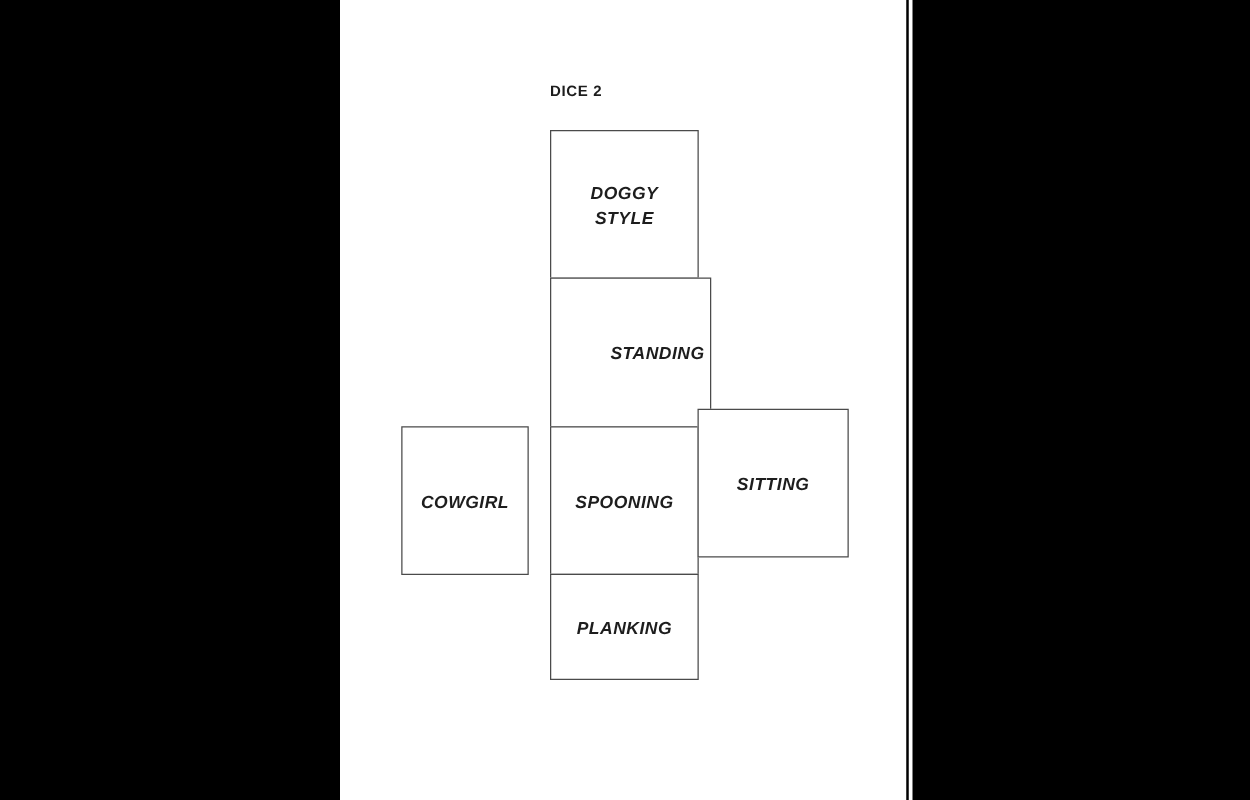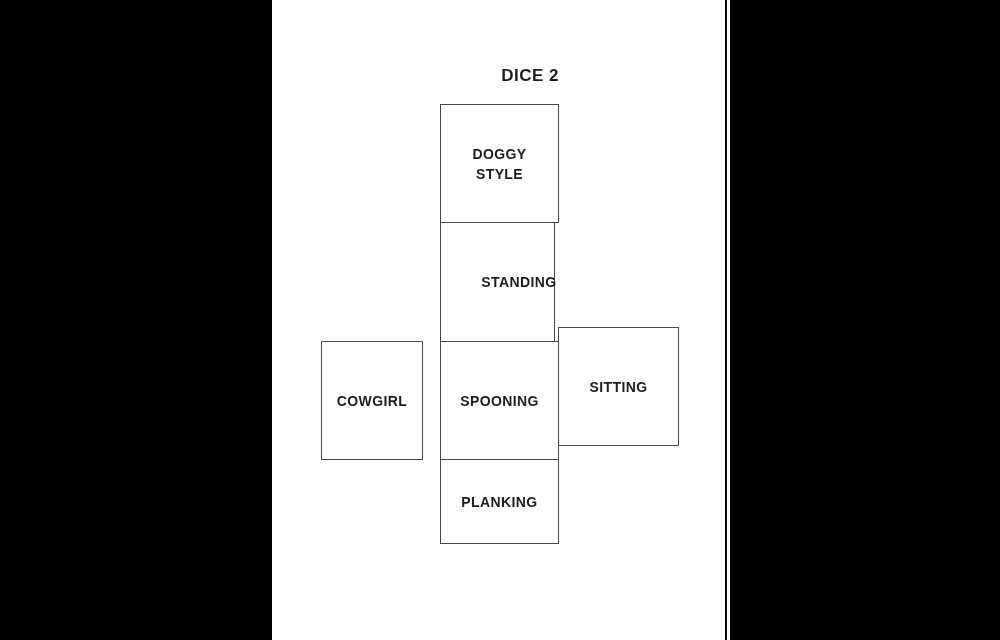--- a/index.html
+++ b/index.html
@@ -31,45 +31,46 @@
     width: 453px;
     height: 640px;
     background: #ffffff;
   }
 
   .dice-title {
     position: absolute;
     left: 440px;
     top: 66px;
     width: 119px;
-    text-align: right;
-    font-size: 17px;
+    text-align: left;
+    font-size: 12px;
     font-weight: bold;
     letter-spacing: 0.5px;
     color: #1d1d1d;
   }
 
   .face {
     position: absolute;
     box-sizing: border-box;
     border: 1px solid #4a4a4a;
     background: #ffffff;
     display: flex;
     align-items: center;
     justify-content: center;
     text-align: center;
     font-size: 14px;
     font-weight: bold;
     letter-spacing: 0.4px;
     line-height: 20px;
     color: #1d1d1d;
     white-space: pre-line;
+    font-style: italic;
   }
   .face-doggy-style { left: 440px; top: 104px; width: 119px; height: 119px; }
-  .face-standing    { left: 440px; top: 222px; width: 115px; height: 120px; padding-left: 43px; }
+  .face-standing    { left: 440px; top: 222px; width: 129px; height: 120px; padding-left: 43px; }
   .face-cowgirl     { left: 321px; top: 341px; width: 102px; height: 119px; }
   .face-spooning    { left: 440px; top: 341px; width: 119px; height: 119px; }
   .face-sitting     { left: 558px; top: 327px; width: 121px; height: 119px; }
   .face-planking    { left: 440px; top: 459px; width: 119px; height: 85px; }
 </style>
 </head>
 <body>
 
 <div class="page">
   

